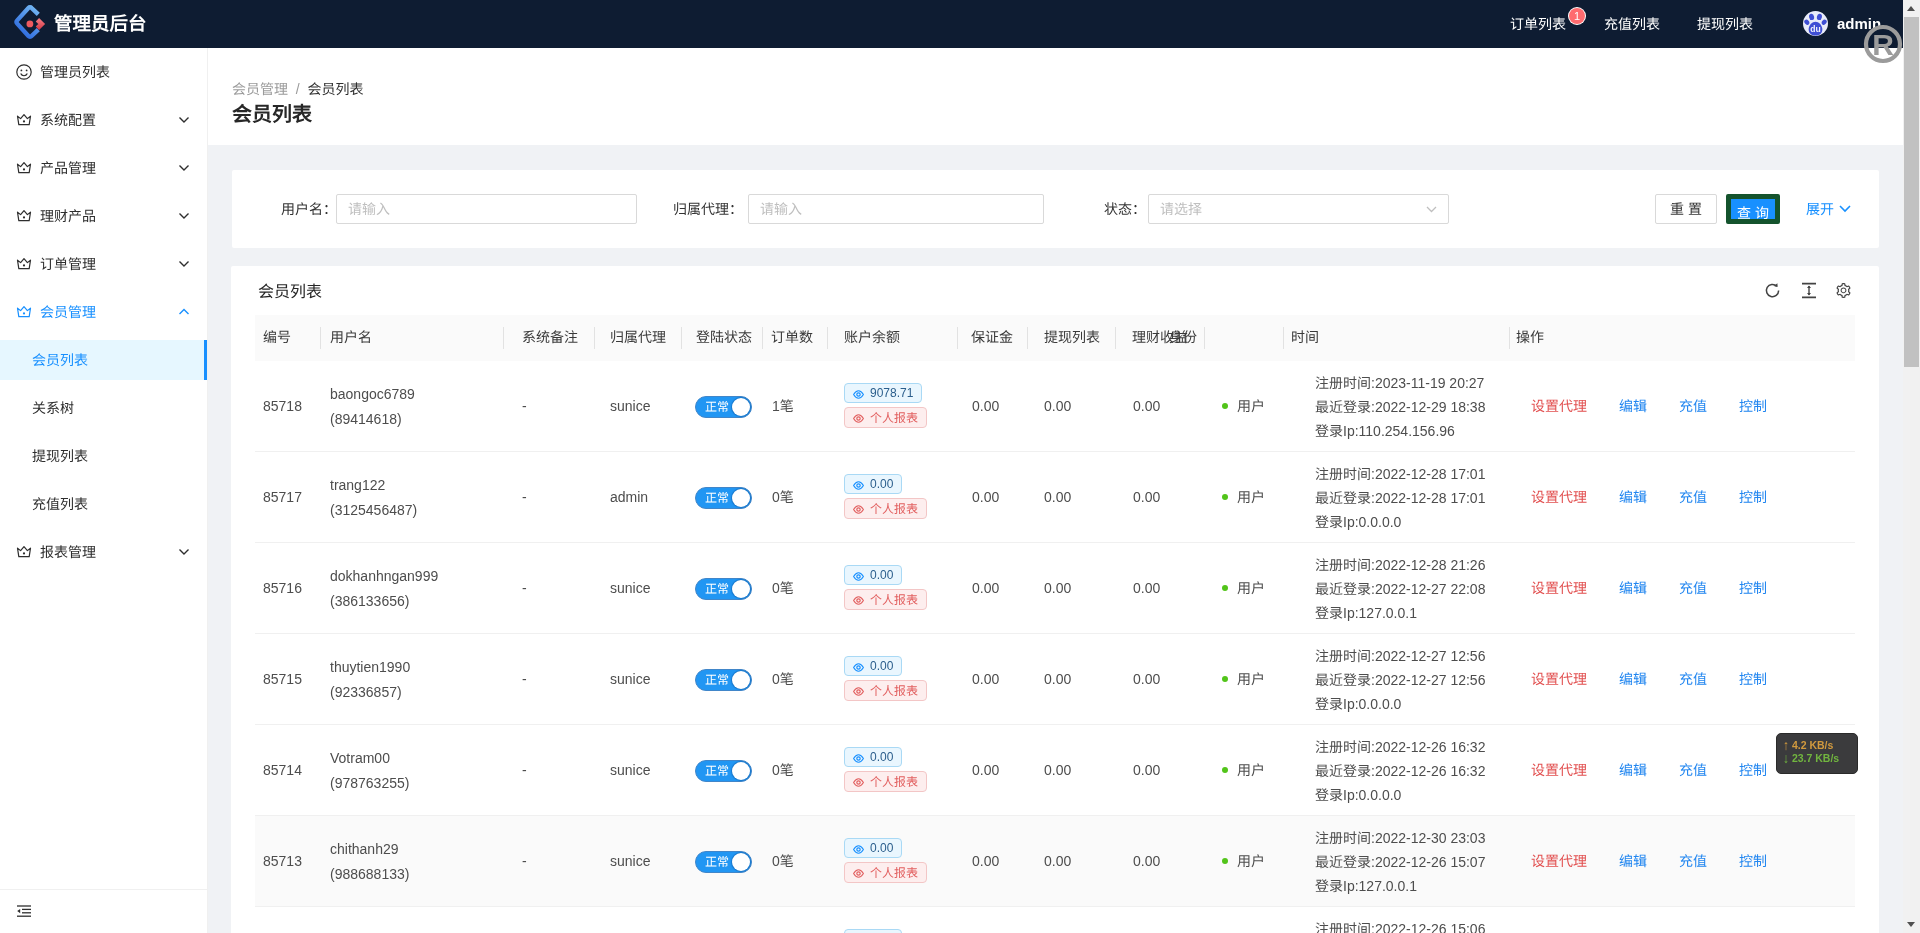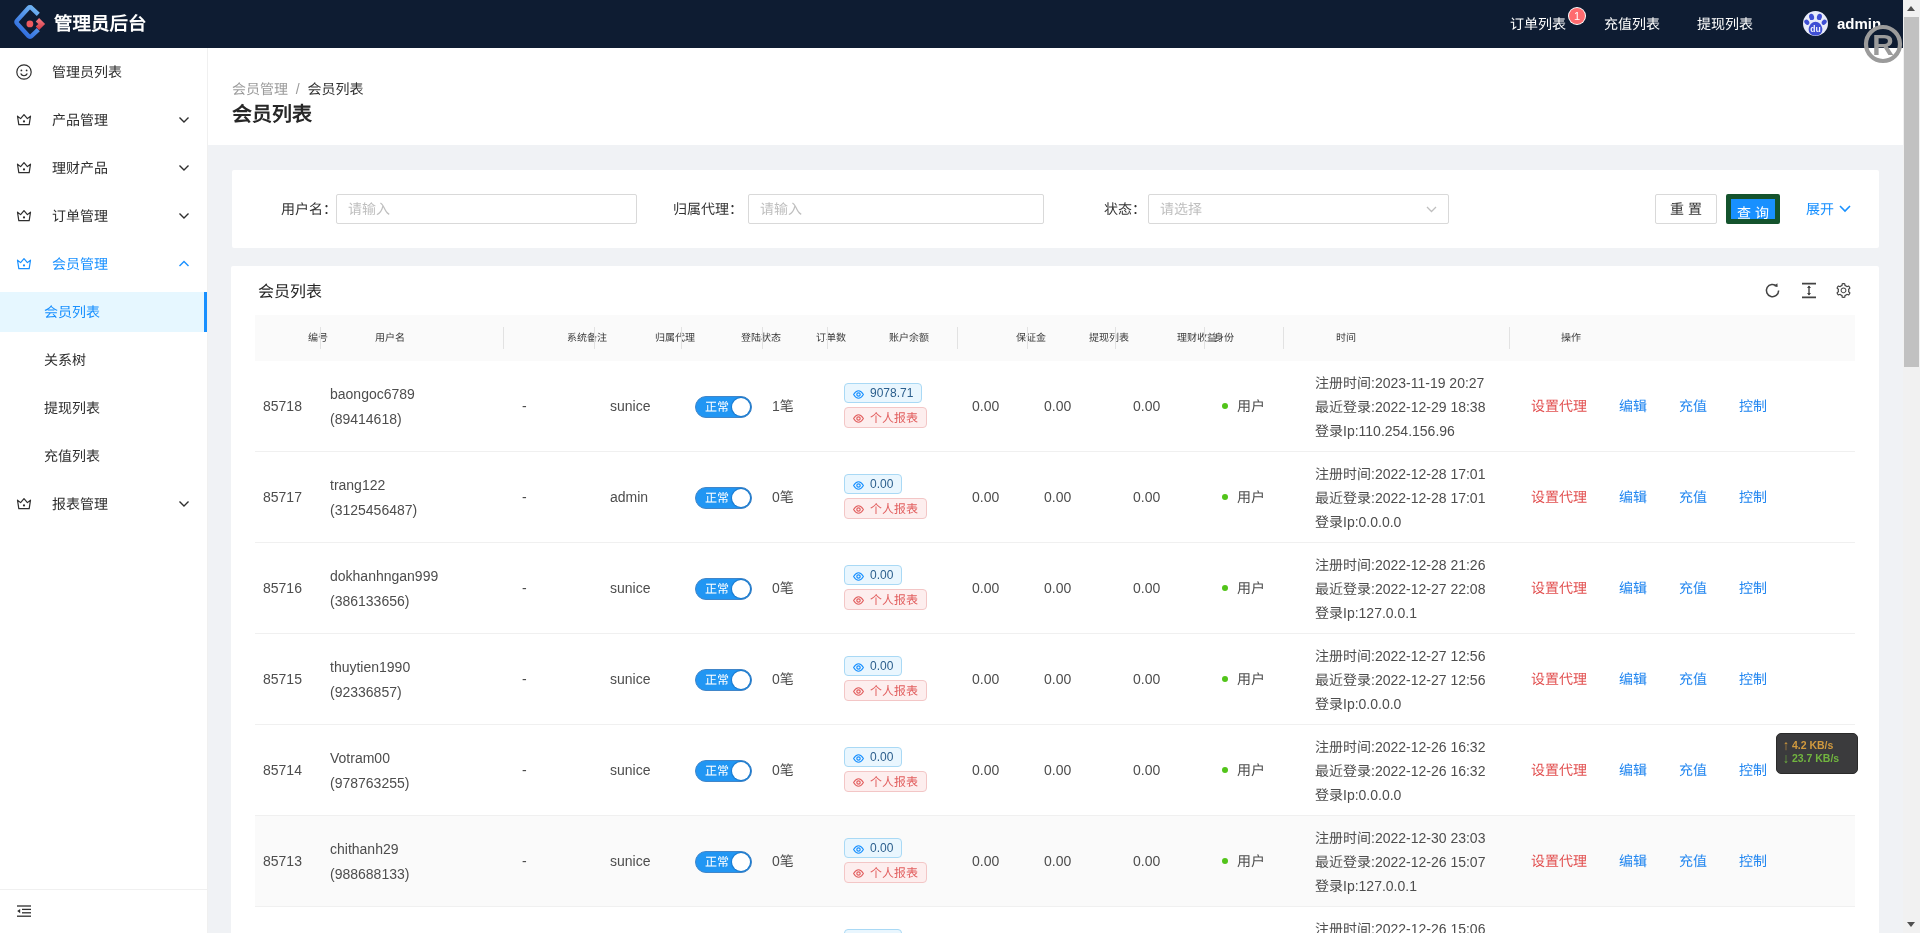--- a/index.html
+++ b/index.html
@@ -13,21 +13,21 @@
 .topnav{position:absolute;top:0;height:48px;line-height:48px;color:#fff;font-size:14px;}
 .badge1{position:absolute;left:1569px;top:8px;width:16px;height:16px;border-radius:50%;background:#ff6b6f;color:#fff;font-size:11px;line-height:16px;text-align:center;box-shadow:0 0 0 1px #fff;}
 .avatar{position:absolute;left:1803px;top:11px;}
 .adminname{position:absolute;left:1837px;top:0;height:48px;line-height:48px;color:#fff;font-size:15px;font-weight:bold;}
 
 .rmark{position:absolute;left:1863px;top:24px;width:40px;height:40px;z-index:40;}
 
 .side{position:absolute;left:0;top:48px;width:208px;height:885px;background:#fff;border-right:1px solid #f0f0f0;z-index:20;}
 .mi{position:relative;height:40px;margin-top:8px;line-height:40px;color:#2e2e2e;font-size:14px;}
 .mi:first-child{margin-top:0;}
-.mi .txt{position:absolute;left:40px;top:0;margin-left:12px;}
+.mi .txt{position:absolute;left:40px;top:0;}
 .mi .ic{position:absolute;left:16px;top:12px;width:16px;height:16px;}
 .mi .car{position:absolute;left:178px;top:16px;width:12px;height:8px;}
 .mi.sub .txt{left:32px;}
 .mi.blue{color:#1890ff;}
 .mi.sel{background:#e6f7ff;}
 .mi.sel::after{content:"";position:absolute;right:0;top:0;width:3px;height:40px;background:#1890ff;}
 .sfoot{position:absolute;left:0;bottom:0;width:207px;height:44px;border-top:1px solid #f0f0f0;}
 .sfoot svg{position:absolute;left:16px;top:13px;}
 
 .main{position:absolute;left:208px;top:48px;width:1695px;height:885px;background:#f0f2f5;}
@@ -44,21 +44,21 @@
 .btn.reset{left:1423px;width:62px;border:1px solid #d9d9d9;background:#fff;color:#333;line-height:28px;}
 .btn.query{left:1494px;width:54px;border:5px solid #14532d;background:#1890ff;color:#fff;}
 .expand{position:absolute;left:1574px;top:0;height:78px;line-height:78px;color:#1890ff;font-size:14px;}
 
 .tcard{position:absolute;left:23px;top:218px;width:1648px;height:700px;background:#fff;border-radius:2px;}
 .ttitle{position:absolute;left:27px;top:12px;font-size:16px;color:#262626;}
 .ticons{position:absolute;top:16px;left:0;width:1648px;height:20px;}
 .ticons svg{position:absolute;top:0;}
 
 .thead{position:absolute;left:24px;top:49px;width:1600px;height:46px;background:#fafafa;border-bottom:1px solid #f0f0f0;box-sizing:content-box;}
-.th{position:absolute;top:0;height:45px;line-height:45px;color:#3a3a3a;font-weight:500;font-size:10px;margin-left:45px;}
+.th{position:absolute;top:0;height:45px;line-height:45px;color:#3a3a3a;font-weight:500;font-size:14px;}
 .tick{position:absolute;top:12px;width:1px;height:22px;background:#e2e2e2;}
 .trow{position:absolute;left:24px;width:1600px;height:91px;border-bottom:1px solid #f0f0f0;background:#fff;}
 .trow.hov{background:#fafafa;}
 .cell{position:absolute;color:#4d4d4d;font-size:14px;}
 .c-mid{top:0;height:91px;line-height:91px;}
 .two{top:21px;line-height:24.5px;}
 .three{top:10px;line-height:24px;margin-left:24px;}
 .cid{left:8px;}
 .cuser{left:75px;}
 .cdash{left:267px;}
@@ -146,20 +146,30 @@
           <circle cx="10.6" cy="6.4" r="0.9" fill="#2e2e2e"></circle>
           <path d="M4.7 9.6 A3.6 3.6 0 0 0 11.3 9.6" fill="none" stroke="#2e2e2e" stroke-width="1.2"></path>
         </svg>
         <span class="txt">管理员列表</span>
       </div>
     <div class="mi">
         <svg class="ic" viewBox="0 0 16 16">
           <path d="M1.5 4.2 L4.6 6.6 L8 2.6 L11.4 6.6 L14.5 4.2 L13.2 12.6 L2.8 12.6 Z" fill="none" stroke="#2e2e2e" stroke-width="1.2" stroke-linejoin="round"></path>
           <circle cx="8" cy="9.4" r="1.1" fill="#2e2e2e"></circle>
         </svg>
+        <span class="txt">系统配置</span>
+        <svg class="car" viewBox="0 0 12 8">
+          <path d="M1.5 1.5 L6 6 L10.5 1.5" fill="none" stroke="#2e2e2e" stroke-width="1.4"></path>
+        </svg>
+      </div>
+    <div class="mi">
+        <svg class="ic" viewBox="0 0 16 16">
+          <path d="M1.5 4.2 L4.6 6.6 L8 2.6 L11.4 6.6 L14.5 4.2 L13.2 12.6 L2.8 12.6 Z" fill="none" stroke="#2e2e2e" stroke-width="1.2" stroke-linejoin="round"></path>
+          <circle cx="8" cy="9.4" r="1.1" fill="#2e2e2e"></circle>
+        </svg>
         <span class="txt">产品管理</span>
         <svg class="car" viewBox="0 0 12 8">
           <path d="M1.5 1.5 L6 6 L10.5 1.5" fill="none" stroke="#2e2e2e" stroke-width="1.4"></path>
         </svg>
       </div>
     <div class="mi">
         <svg class="ic" viewBox="0 0 16 16">
           <path d="M1.5 4.2 L4.6 6.6 L8 2.6 L11.4 6.6 L14.5 4.2 L13.2 12.6 L2.8 12.6 Z" fill="none" stroke="#2e2e2e" stroke-width="1.2" stroke-linejoin="round"></path>
           <circle cx="8" cy="9.4" r="1.1" fill="#2e2e2e"></circle>
         </svg>

